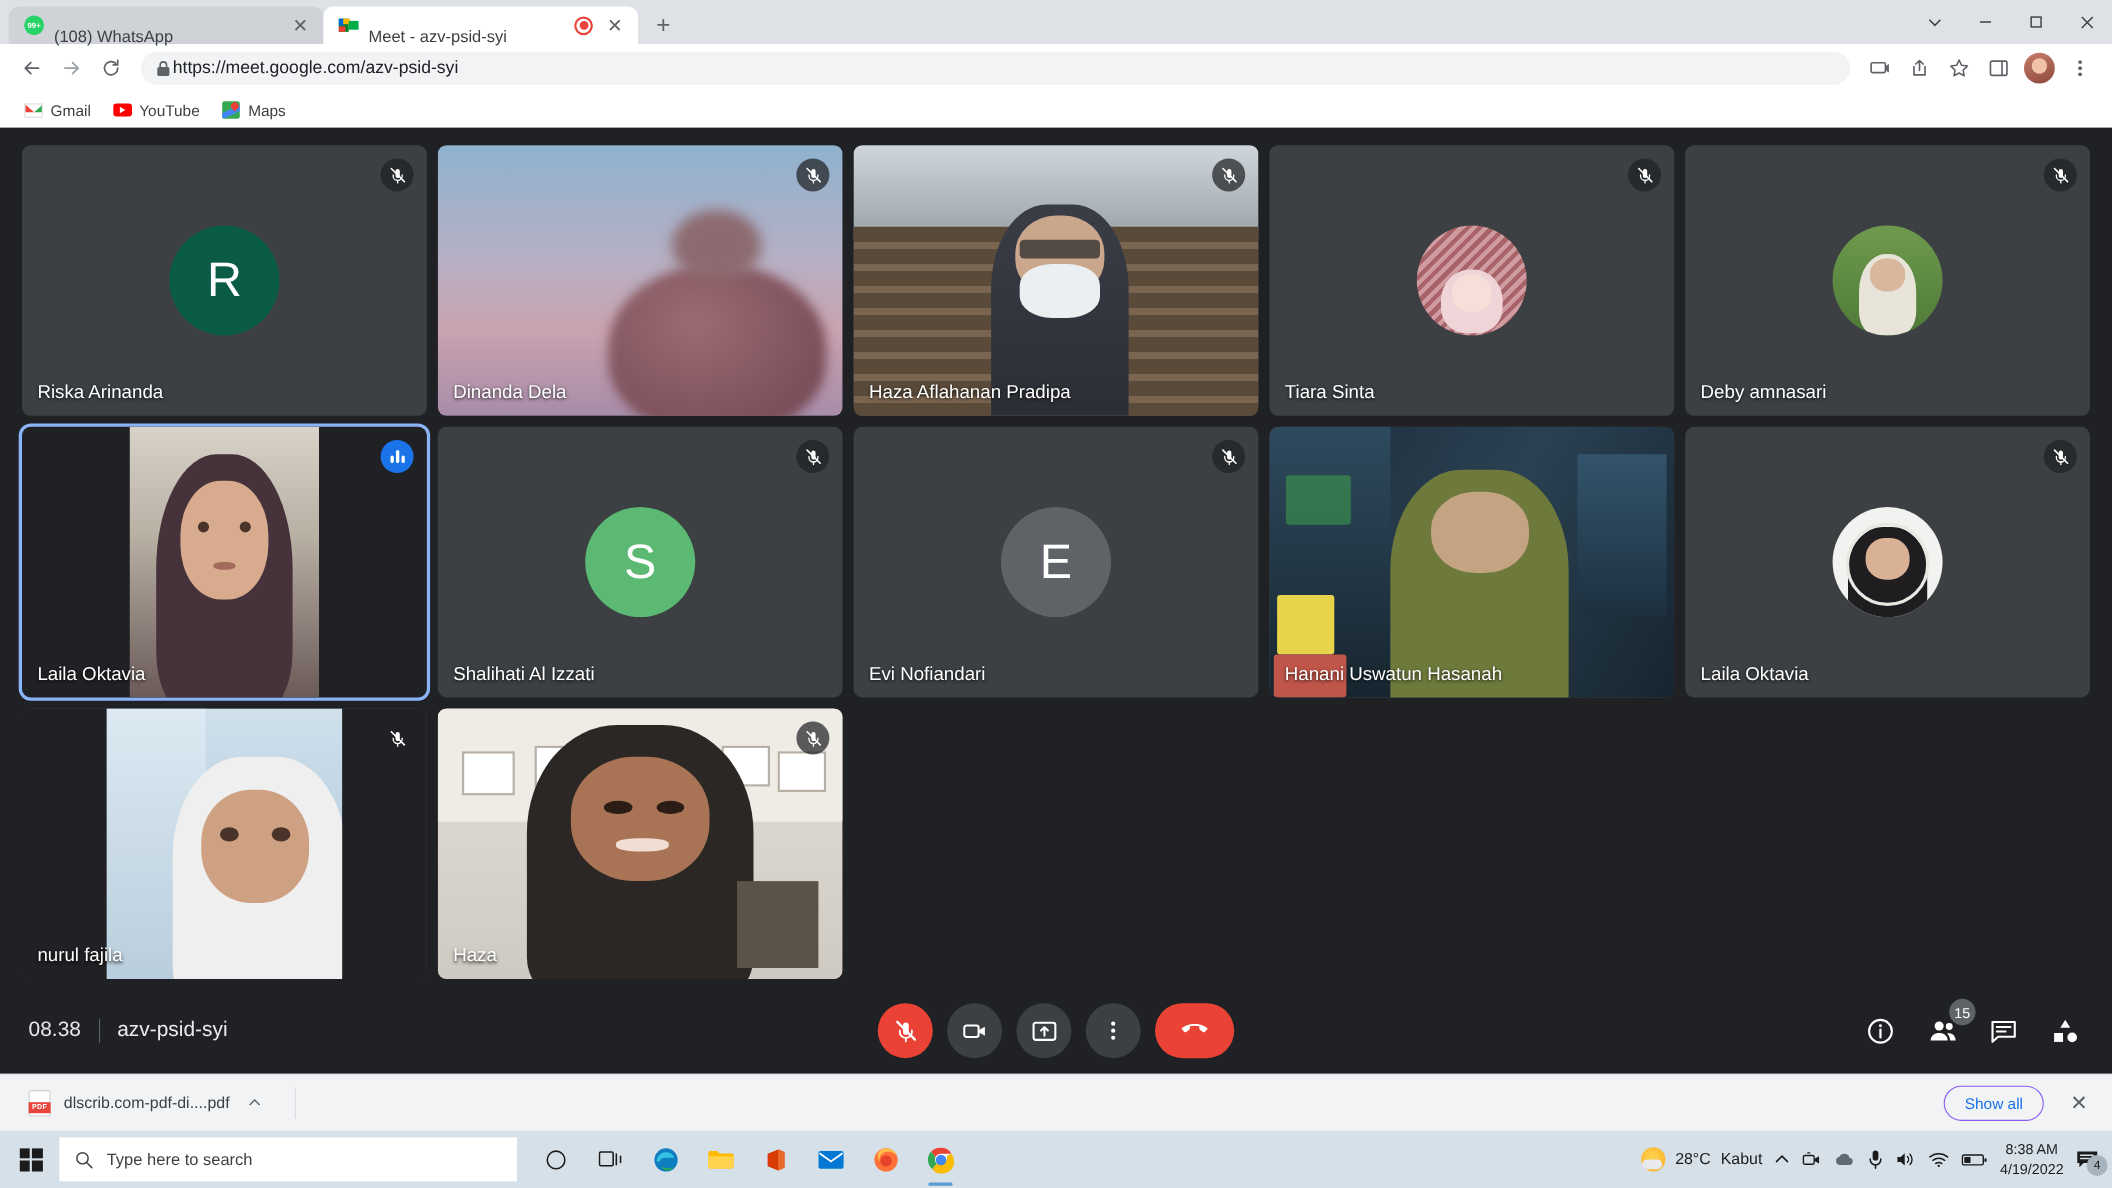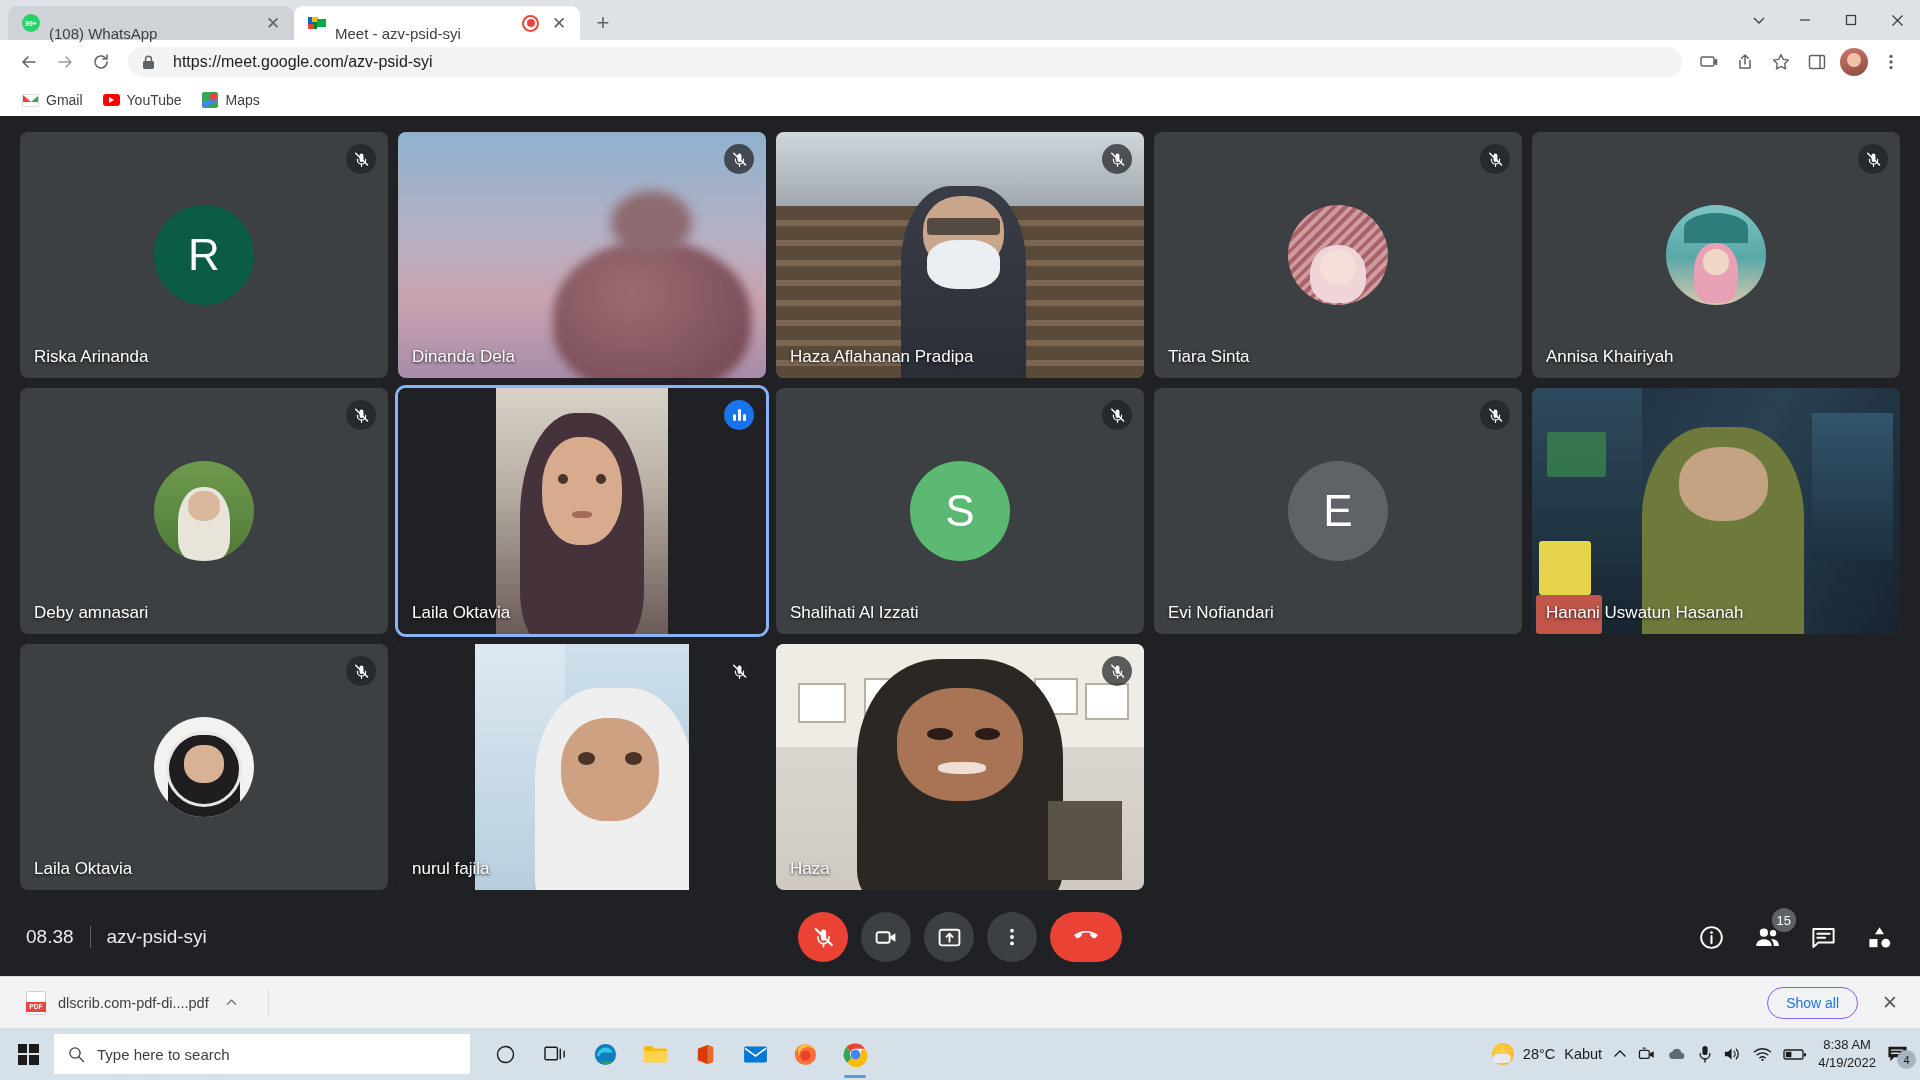--- a/index.html
+++ b/index.html
@@ -46,21 +46,21 @@
   .fav-meet .m3 { left:4px; top:3px; width:6px; height:5px; background:#ffba00; }
   .fav-meet .m4 { left:9px; top:5px; width:9px; height:8px; background:#00ac47; }
   .fav-meet .m5 { left:0px; top:10px; width:6px; height:5px; background:#e94235; }
 
   
   .toolbar { height: 44px; background: #ffffff; display: flex; align-items: center; padding: 0 12px; gap: 2px; }
   .tb-icon { width: 34px; height: 34px; display:flex; align-items:center; justify-content:center;
              color:#5f6368; border-radius:50%; }
   .omnibox {
     flex: 1; height: 30px; background: #f1f3f4; border-radius: 16px; display: flex; align-items: center;
-    padding: 0 14px; gap: 18px; margin: 0 8px; font-size: 16px; color: #202124;
+    padding: 0 14px; gap: 2px; margin: 0 8px; font-size: 16px; color: #202124;
   }
   .omni-url { color:#202124; }
   .tb-right { display:flex; align-items:center; gap:2px; }
   .avatar-chip { width:28px;height:28px;border-radius:50%; overflow:hidden; margin:0 4px;
                  background: linear-gradient(160deg,#c97b6a,#8d4a3c); position:relative; }
   .avatar-chip::after{content:"";position:absolute;left:7px;top:5px;width:14px;height:14px;border-radius:50%;background:#f0c3a8;}
 
   
   .bookmarks { height: 32px; background: #ffffff; display: flex; align-items: center; padding: 0 14px; gap: 4px; }
   .bm { display:flex; align-items:center; gap:7px; padding: 3px 8px; border-radius:4px; font-size:14px; color:#3c4043; }
@@ -115,21 +115,21 @@
   .controlbar { height: 78px; display: flex; align-items: center; padding: 0 26px; position: relative; }
   .cb-left { display: flex; align-items: flex-end; gap: 16px; color: #e8eaed; font-size: 19px; }
   .cb-sep { width: 1px; height: 22px; background: #5f6368; }
   .cb-center { position: absolute; left: 50%; transform: translateX(-50%); display: flex; align-items: center; gap: 13px; }
   .cb-btn { width: 50px; height: 50px; border-radius: 50%; background: #3c4043; display: flex;
             align-items: center; justify-content: center; color: #fff; }
   .cb-btn.danger { background: #ea4335; }
   .cb-hangup { width: 72px; height: 50px; border-radius: 25px; background: #ea4335; display: flex;
                align-items: center; justify-content: center; }
   .cb-right { margin-left: auto; display: flex; align-items: center; gap: 26px; color: #e8eaed; }
-  .cb-ricon { position: relative; width: 30px; height: 30px; display:flex; align-items:center; justify-content:center; }
+  .cb-ricon { position: relative; width: 30px; height: 30px; display:flex; align-items:center; }
   .count-badge {
     position: absolute; top: -14px; right: -14px; min-width: 24px; height: 24px; border-radius: 12px;
     background: #5f6368; color: #fff; font-size: 13px; display: flex; align-items: center;
     justify-content: center; padding: 0 5px;
   }
 
   
   .shelf { height: 52px; background: #f1f3f4; border-top: 1px solid #dadce0; display: flex;
            align-items: center; padding: 0 16px; gap: 10px; }
   .dl-item { display: flex; align-items: center; gap: 12px; padding: 6px 10px; border-radius: 6px; }
@@ -370,36 +370,20 @@
           <svg width="17" height="17" viewBox="0 0 20 20">
               <path d="M10 3a2.3 2.3 0 012.3 2.3v5.2A2.3 2.3 0 0110 12.8a2.3 2.3 0 01-2.3-2.3V5.3A2.3 2.3 0 0110 3z" fill="#fff"></path>
               <path d="M5.2 9.4v1.1a4.8 4.8 0 009.6 0V9.4" stroke="#fff" stroke-width="1.4" fill="none" stroke-linecap="round"></path>
               <path d="M10 15.3V18" stroke="#fff" stroke-width="1.4" stroke-linecap="round"></path>
               <path d="M3.2 2.6l14 14" stroke="#fff" stroke-width="1.7" stroke-linecap="round"></path>
             </svg>
         </div>
         <div class="tile-name">Tiara Sinta</div>
       </div>
 
-      <div class="tile">
-        <div class="avatar-photo" style="background:linear-gradient(180deg,#7fc4c4 0%,#58a7a7 52%,#d8c9ae 100%);">
-          <div style="position:absolute;left:18%;top:8%;width:64%;height:30%;background:#2e7d7d;border-radius:50% 50% 0 0;"></div>
-          <div style="position:absolute;left:28%;top:38%;width:44%;height:60%;border-radius:46% 46% 34% 34%;background:#e8a0b4;"></div>
-          <div style="position:absolute;left:37%;top:44%;width:26%;height:26%;border-radius:46%;background:#f3d7c6;"></div>
-        </div>
-        <div class="mic-off">
-          <svg width="17" height="17" viewBox="0 0 20 20">
-              <path d="M10 3a2.3 2.3 0 012.3 2.3v5.2A2.3 2.3 0 0110 12.8a2.3 2.3 0 01-2.3-2.3V5.3A2.3 2.3 0 0110 3z" fill="#fff"></path>
-              <path d="M5.2 9.4v1.1a4.8 4.8 0 009.6 0V9.4" stroke="#fff" stroke-width="1.4" fill="none" stroke-linecap="round"></path>
-              <path d="M10 15.3V18" stroke="#fff" stroke-width="1.4" stroke-linecap="round"></path>
-              <path d="M3.2 2.6l14 14" stroke="#fff" stroke-width="1.7" stroke-linecap="round"></path>
-            </svg>
-        </div>
-        <div class="tile-name">Annisa Khairiyah</div>
-      </div>
 
       <div class="tile">
         <div class="avatar-photo" style="background:linear-gradient(180deg,#6f9a4e,#4e7a38);">
           <div style="position:absolute;left:24%;top:26%;width:52%;height:74%;border-radius:46% 46% 30% 30%;background:#e9e4da;"></div>
           <div style="position:absolute;left:34%;top:30%;width:32%;height:30%;border-radius:46%;background:#d8b79c;"></div>
         </div>
         <div class="mic-off">
           <svg width="17" height="17" viewBox="0 0 20 20">
               <path d="M10 3a2.3 2.3 0 012.3 2.3v5.2A2.3 2.3 0 0110 12.8a2.3 2.3 0 01-2.3-2.3V5.3A2.3 2.3 0 0110 3z" fill="#fff"></path>
               <path d="M5.2 9.4v1.1a4.8 4.8 0 009.6 0V9.4" stroke="#fff" stroke-width="1.4" fill="none" stroke-linecap="round"></path>

